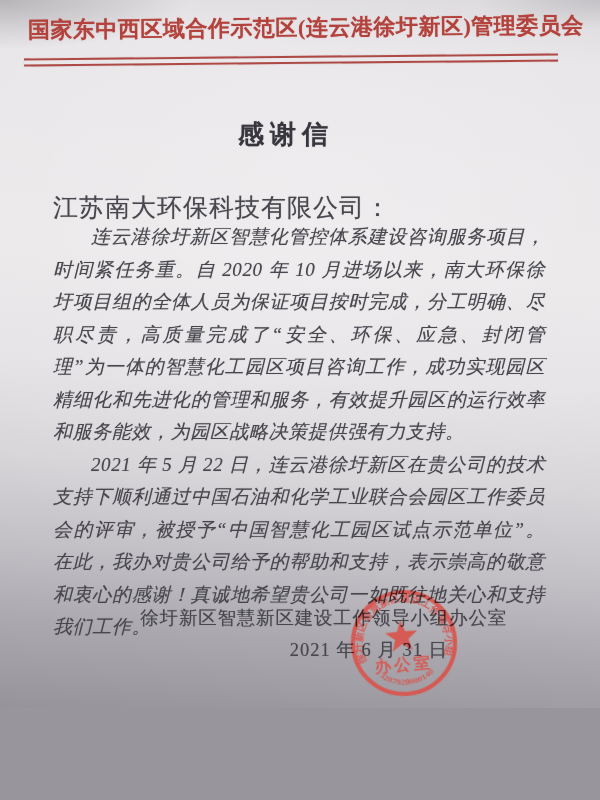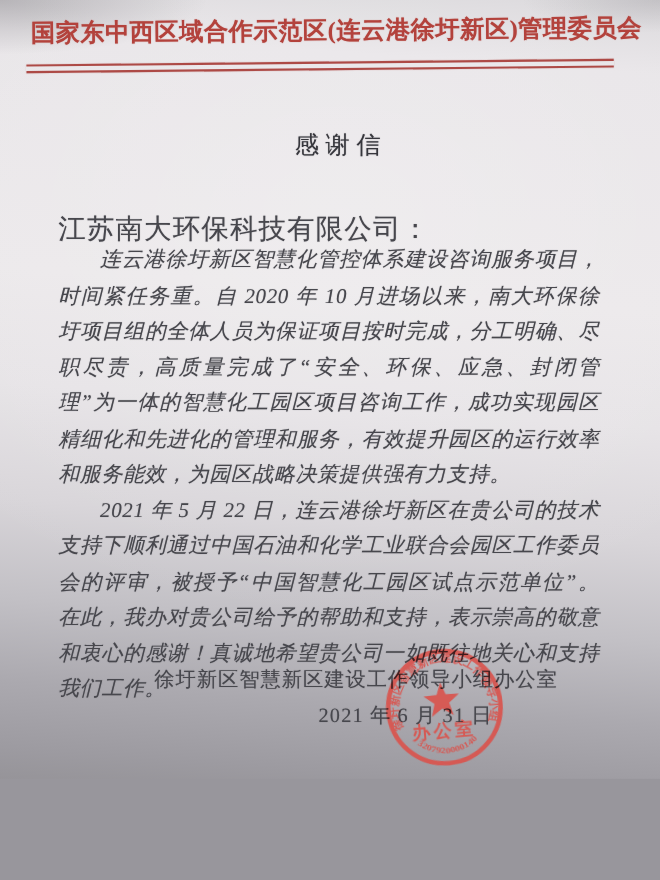--- a/index.html
+++ b/index.html
@@ -30,24 +30,23 @@
   }
   .rule-double{
     position:absolute;top:56px;left:24px;width:534px;height:4px;
     border-top:2px solid var(--rule-red,#ad4a46);
     border-bottom:2px solid var(--rule-red,#ad4a46);
     transform:rotate(-.55deg);
     box-shadow:0 0 1px rgba(173,74,70,.6);
   }
   .letter-title{
     position:absolute;top:117px;left:0;width:572px;
-    text-align:center;font-size:22px;font-weight:400;
+    text-align:center;font-size:26px;font-weight:700;
     letter-spacing:6px;color:#36363c;
     text-shadow:0 0 1px rgba(54,54,60,.5);
-    margin-left:24px;
   }
   .salutation{
     position:absolute;top:191px;left:53px;
     font-size:25px;color:var(--body-text,#47474d);
     letter-spacing:1px;
     text-shadow:0 0 1px rgba(71,71,77,.45);
   }
   .letter-body{
     position:absolute;top:221px;left:53px;width:492px;
     font-size:19px;line-height:32.5px;color:var(--body-text,#47474d);

